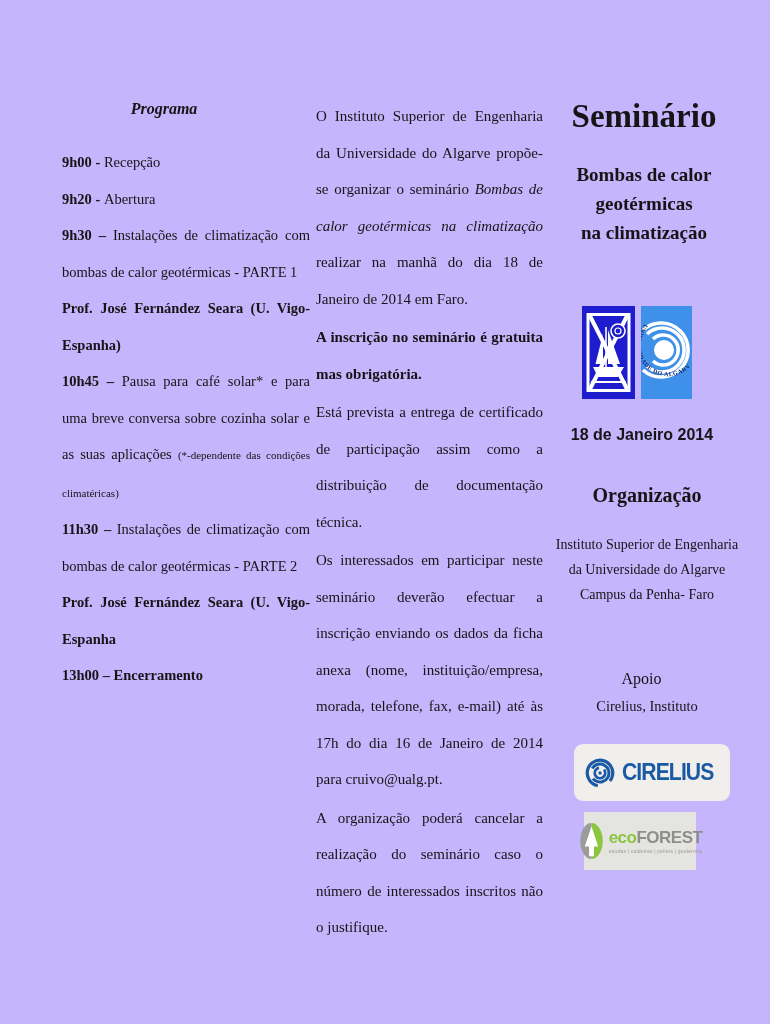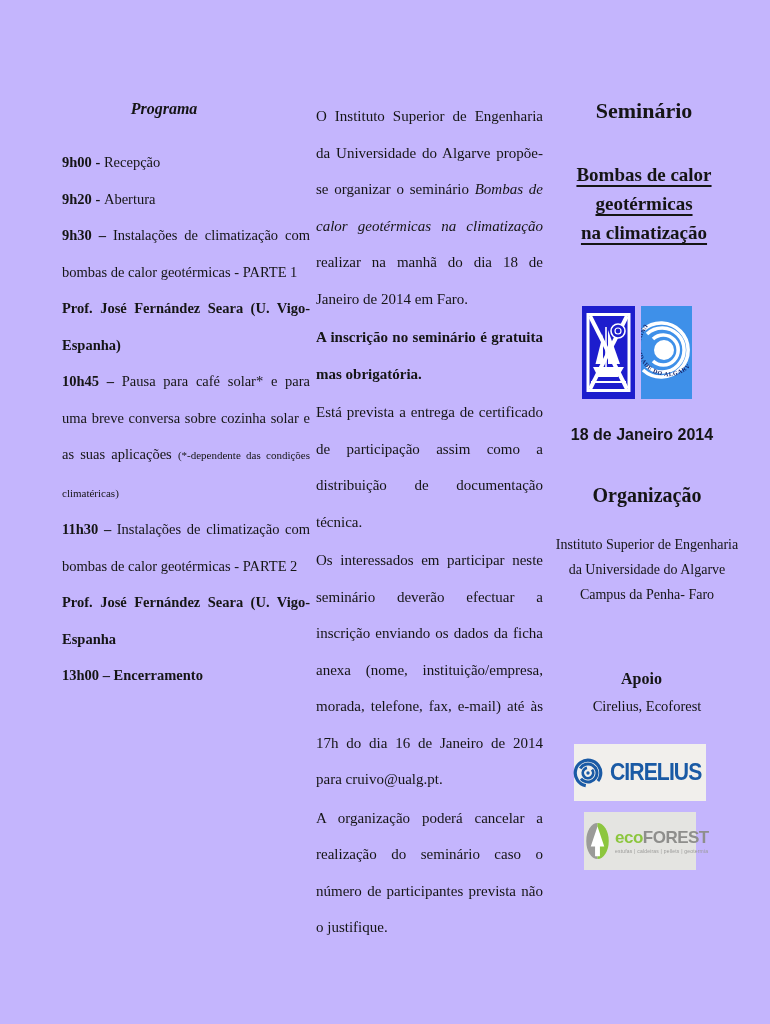--- a/index.html
+++ b/index.html
@@ -13,44 +13,44 @@
   .prog-title{font-size:16px;font-weight:bold;font-style:italic;text-align:center;margin:0 44px 26px 0;}
   .col-left p{margin:0;font-size:14.5px;line-height:36.5px;text-align:justify;}
   .seg-b{font-weight:bold;}
   .seg-i{font-style:italic;}
   .seg-sm{font-size:11px;}
   
   .col-mid{position:absolute;left:316px;top:98px;width:227px;}
   .col-mid p{margin:0 0 2px 0;font-size:15px;line-height:36.5px;text-align:justify;}
   
   .col-right{position:absolute;left:550px;top:96px;width:200px;height:880px;text-align:center;}
-  .sem-heading{position:absolute;top:2px;left:4px;right:16px;font-size:22px;font-weight:bold;}
+  .sem-heading{position:absolute;top:2px;left:4px;right:16px;font-size:33px;font-weight:bold;}
   .sem-title{
     position:absolute;top:64px;left:0;right:12px;
     font-size:19px;font-weight:bold;line-height:29px;white-space:pre-line;
-    text-decoration:underline;text-decoration-thickness:2px;text-underline-offset:4px;
+    text-decoration-thickness:2px;text-underline-offset:4px;
   }
   .logo-ise{position:absolute;left:32px;top:210px;width:53px;height:93px;}
   .logo-ualg{position:absolute;left:91px;top:210px;width:51px;height:93px;}
   .date-line{position:absolute;top:330px;left:0;right:16px;font-family:"Liberation Sans",sans-serif;font-weight:bold;font-size:16px;}
   .org-heading{position:absolute;top:388px;left:0;right:6px;font-size:20px;font-weight:bold;}
   .org-lines{position:absolute;top:436px;left:0;right:6px;font-size:14px;line-height:25px;white-space:pre-line;}
-  .apoio-heading{position:absolute;top:574px;left:0;right:17px;font-size:16px;font-weight:bold;}
+  .apoio-heading{position:absolute;top:574px;left:0;right:17px;font-size:16px;font-weight:normal;}
   .apoio-text{position:absolute;top:602px;left:0;right:6px;font-size:14.5px;}
   .cirelius{
-    position:absolute;left:24px;top:648px;width:132px;height:57px;background:#f1efec;
-    display:flex;align-items:center;justify-content:center;gap:5px;
+    position:absolute;left:24px;top:648px;width:156px;height:57px;background:#f1efec;
+    display:flex;align-items:center;justify-content:center;gap:5px;border-radius:9px;
   }
   .cirelius-text{
     font-family:"Liberation Sans",sans-serif;font-weight:bold;font-size:23px;
     letter-spacing:-1px;transform:scaleX(.92);transform-origin:left center;
   }
   .ecoforest{
     position:absolute;left:34px;top:716px;width:112px;height:58px;background:#e4e4e1;
-    display:flex;align-items:center;justify-content:space-between;gap:4px;
+    display:flex;align-items:center;justify-content:center;gap:4px;
   }
   .eco-textcol{display:flex;flex-direction:column;align-items:flex-start;line-height:1;}
   .eco-word{font-family:"Liberation Sans",sans-serif;font-weight:bold;font-size:17px;letter-spacing:-.5px;}
   .eco-tagline{font-family:"Liberation Sans",sans-serif;font-size:5px;margin-top:3px;letter-spacing:.2px;}
 </style>
 </head>
 <body>
 
 <div class="page">
 
@@ -66,21 +66,21 @@
         <p><span class="seg-b">Prof. José Fernández Seara (U. Vigo-Espanha</span></p>
         <p><span class="seg-b">13h00 – Encerramento</span></p>
       </div>
   </div>
 
   <div class="col-mid" id="middle-col">
       <p><span>O Instituto Superior de Engenharia da Universidade do Algarve propõe-se organizar o seminário </span><span class="seg-i">Bombas de calor geotérmicas na climatização</span><span> realizar na manhã do dia 18 de Janeiro de 2014 em Faro.</span></p>
       <p><span class="seg-b">A inscrição no seminário é gratuita mas obrigatória.</span></p>
       <p><span>Está prevista a entrega de certificado de participação assim como a distribuição de documentação técnica.</span></p>
       <p><span>Os interessados em participar neste seminário deverão efectuar a inscrição enviando os dados da ficha anexa (nome, instituição/empresa, morada, telefone, fax, e-mail) até às 17h do dia 16 de Janeiro de 2014 para cruivo@ualg.pt.</span></p>
-      <p><span>A organização poderá cancelar a realização do seminário caso o número de participantes prevista não o justifique.</span></p>
+      <p><span>A organização poderá cancelar a realização do seminário caso o número de interessados inscritos não o justifique.</span></p>
     </div>
 
   <div class="col-right">
     <div class="sem-heading">Seminário</div>
     <div class="sem-title">Bombas de calor
 geotérmicas
 na climatização</div>
 
     <div class="logo-ise">
       <svg width="53" height="93" viewBox="0 0 53 93" xmlns="http://www.w3.org/2000/svg">
@@ -113,21 +113,21 @@
         </text>
       </svg>
     </div>
 
     <div class="date-line">18 de Janeiro 2014</div>
     <div class="org-heading">Organização</div>
     <div class="org-lines">Instituto Superior de Engenharia
 da Universidade do Algarve
 Campus da Penha- Faro</div>
     <div class="apoio-heading">Apoio</div>
-    <div class="apoio-text">Cirelius, Ecoforest</div>
+    <div class="apoio-text">Cirelius, Instituto</div>
 
     <div class="cirelius">
       <span style="display:inline-flex;">
         <svg width="34" height="34" viewBox="0 0 36 36" xmlns="http://www.w3.org/2000/svg">
           <circle cx="18" cy="18" r="13.5" fill="none" stroke="#1a5aa5" stroke-width="3.4" stroke-dasharray="70 15" transform="rotate(100 18 18)"></circle>
           <circle cx="18" cy="18" r="9.5" fill="none" stroke="#1a5aa5" stroke-width="3.2" stroke-dasharray="48 12" transform="rotate(210 18 18)"></circle>
           <circle cx="18" cy="18" r="5.5" fill="none" stroke="#1a5aa5" stroke-width="3" stroke-dasharray="28 7" transform="rotate(320 18 18)"></circle>
           <circle cx="18" cy="18" r="1.8" fill="#1a5aa5"></circle>
         </svg>
       </span>

